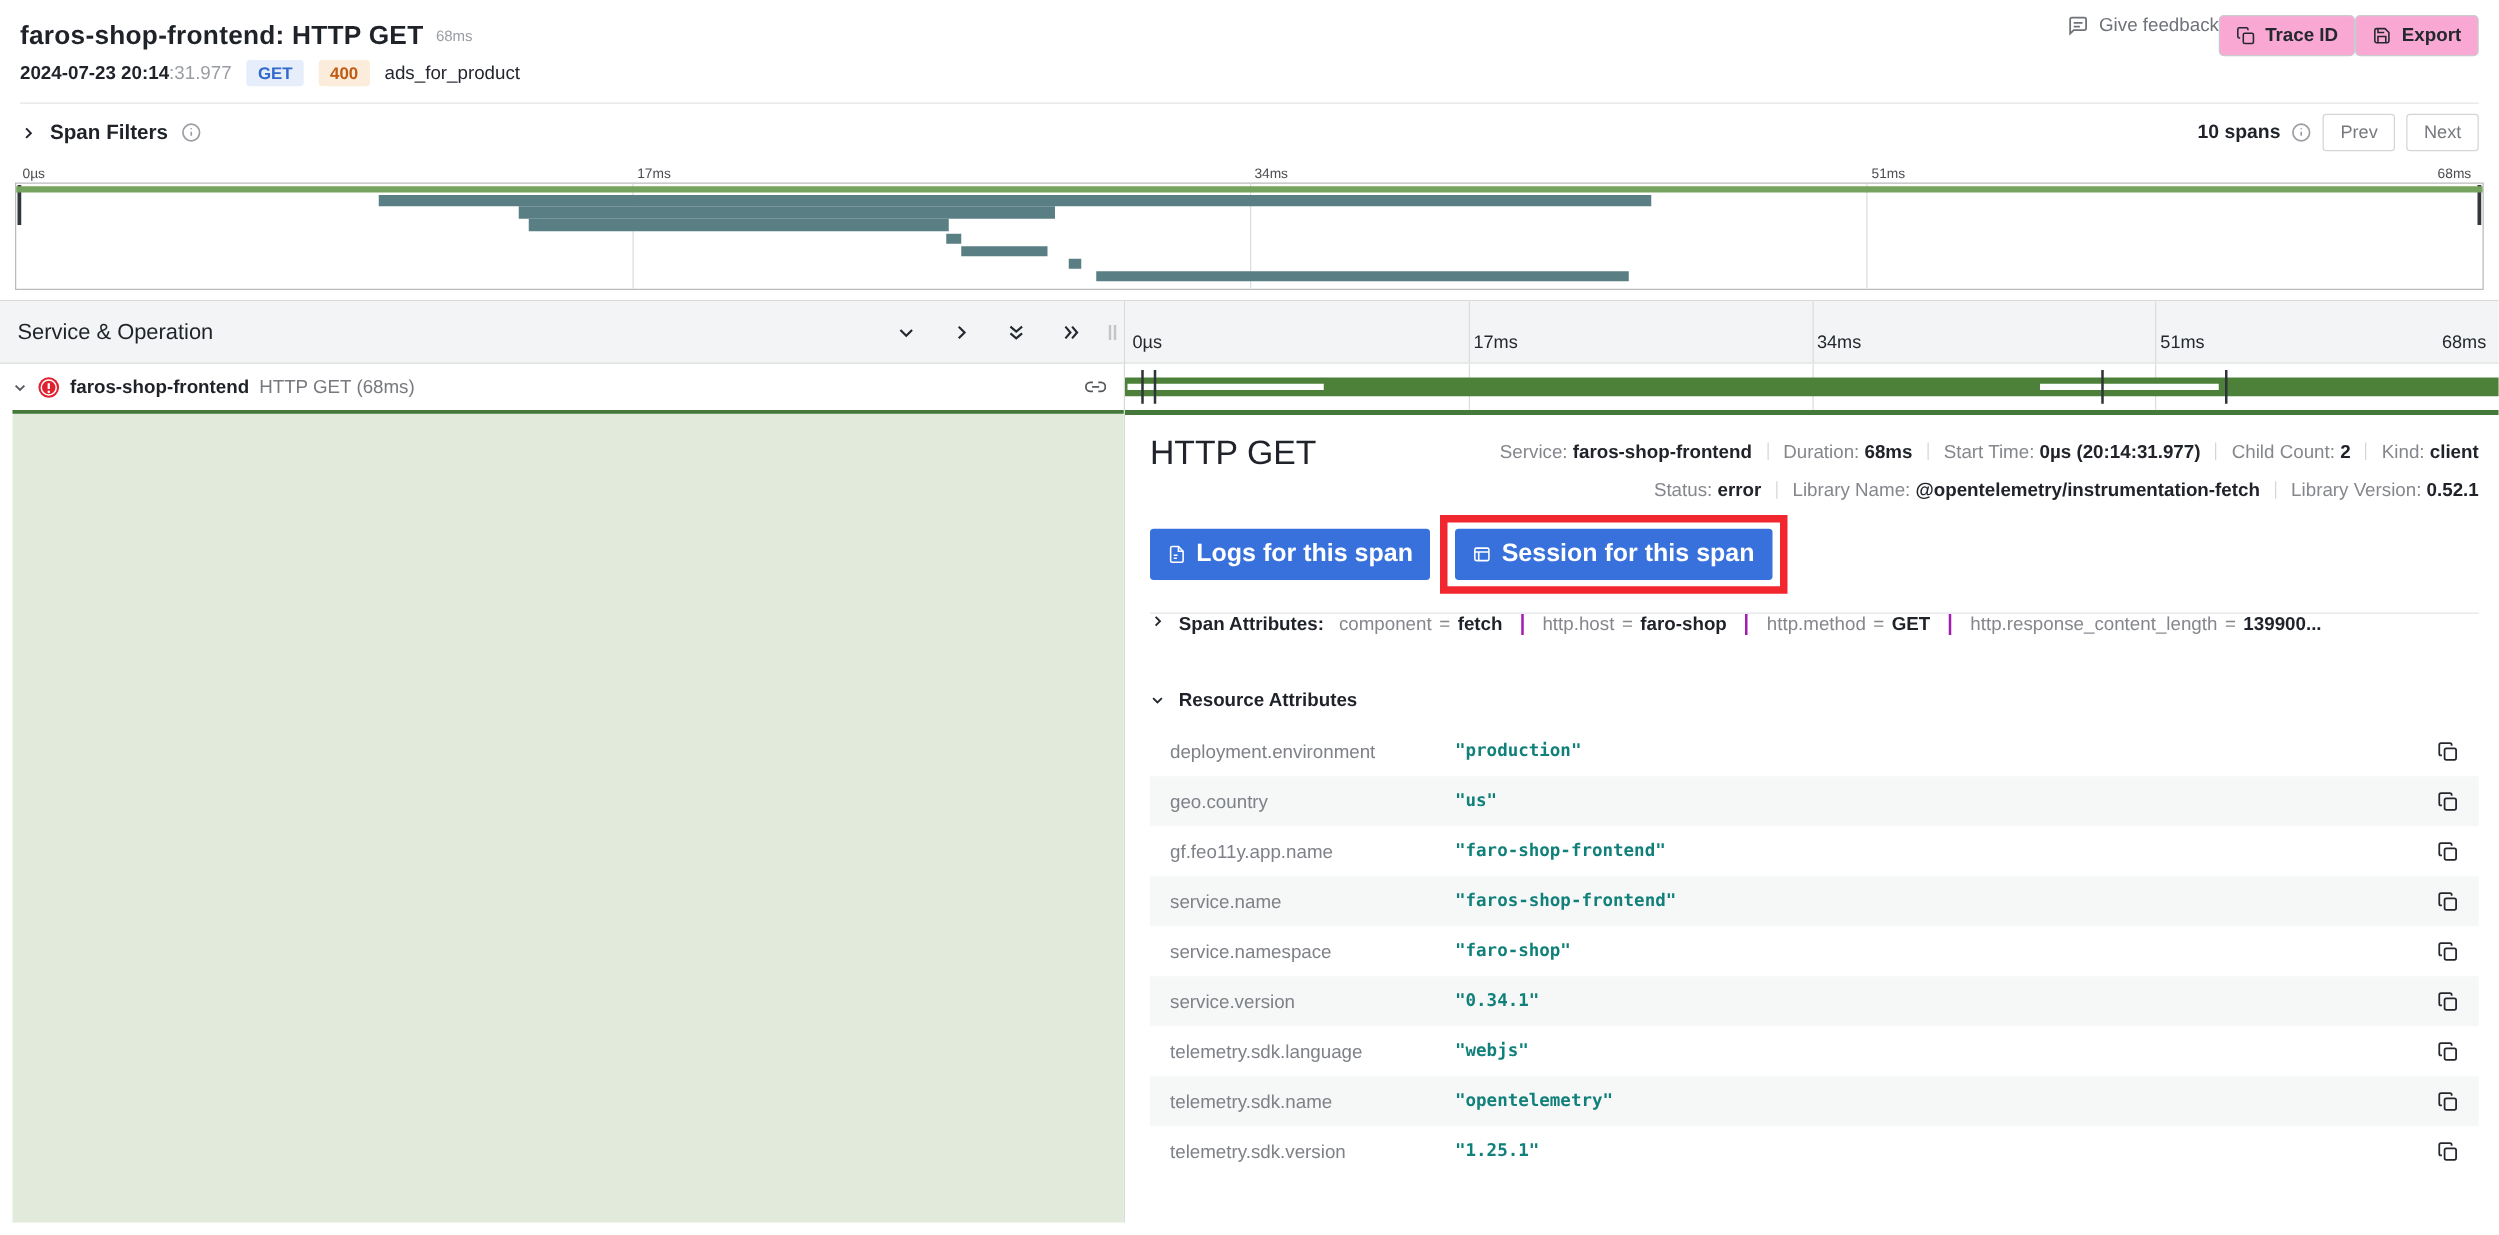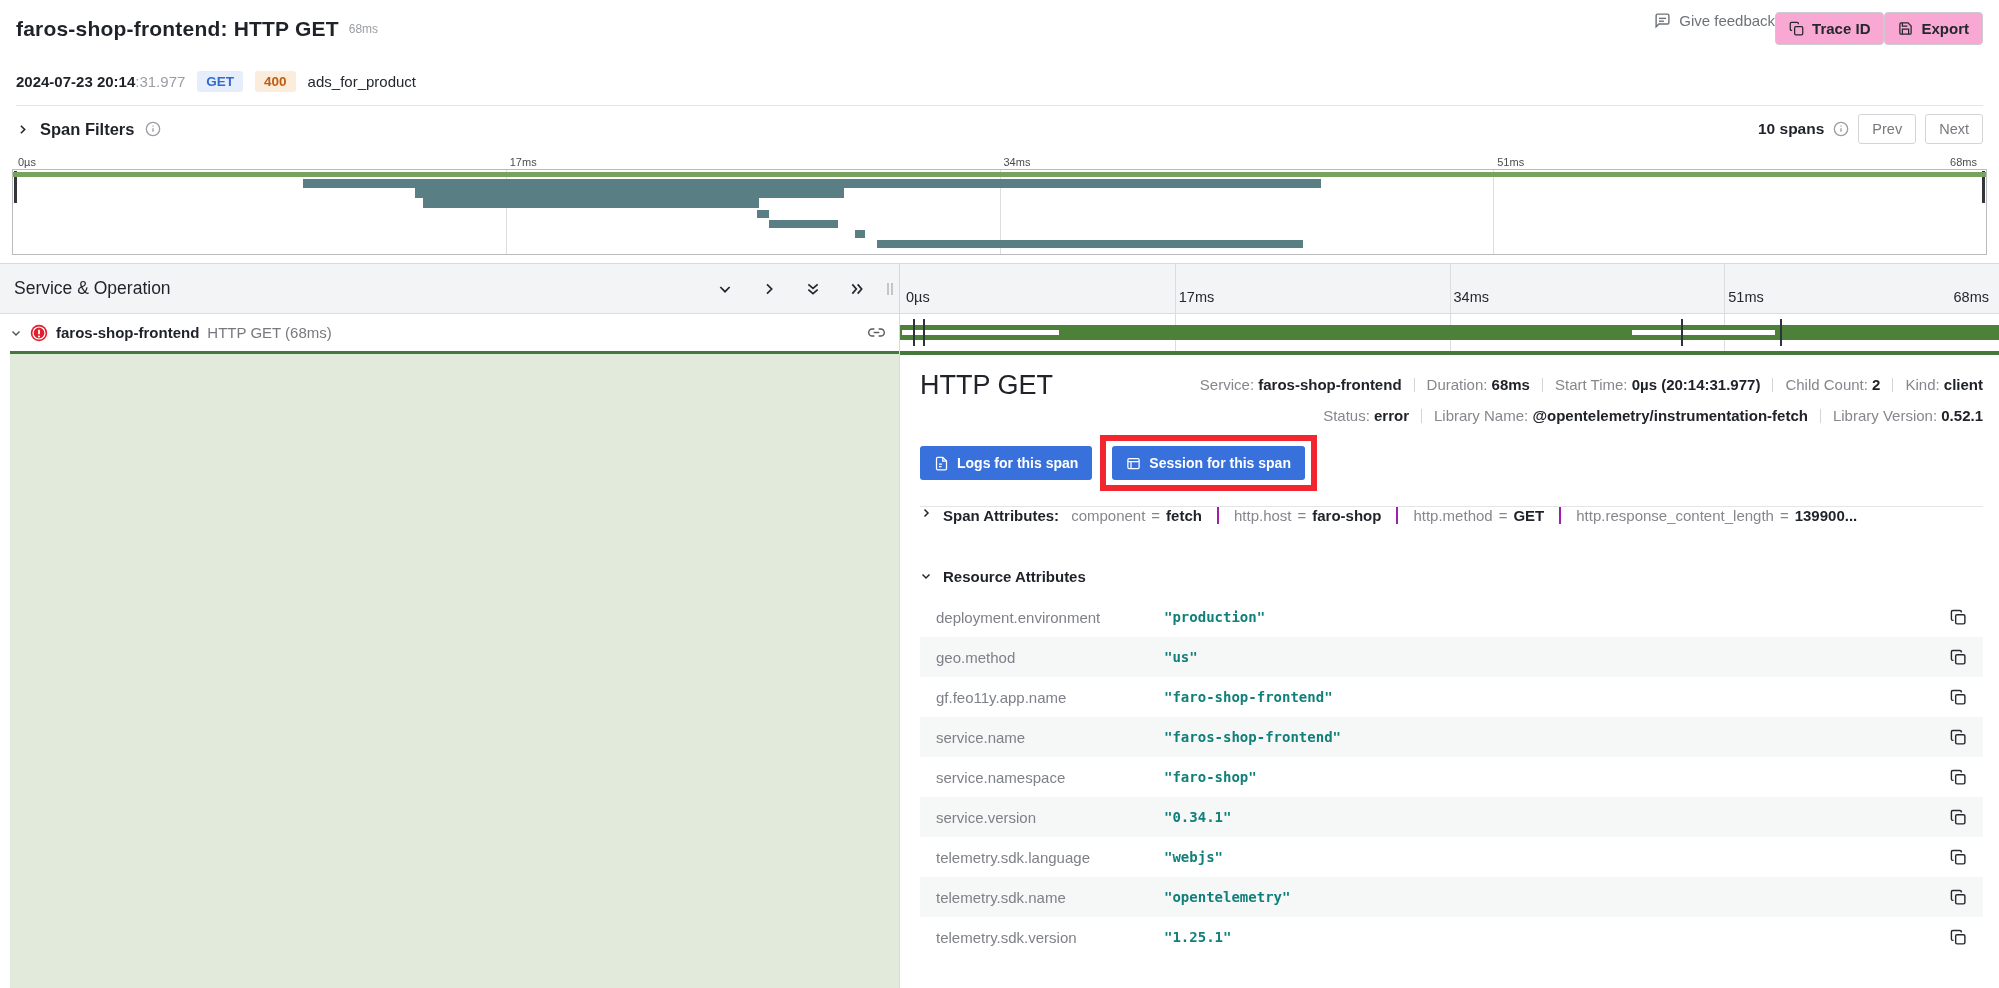--- a/index.html
+++ b/index.html
@@ -19,21 +19,21 @@
   .page-title { font-size: 21px; font-weight: 700; letter-spacing: .2px; }
   .page-dur { font-size: 12px; color:#9a9da3; margin-left: 10px; font-weight: 400; }
   .hdr-right { margin-left:auto; display:flex; align-items:flex-start; }
   .feedback { display:flex; align-items:center; gap:8px; color:#6e7278; font-size:15px; cursor:pointer; }
   .btn-outline {
     display:flex; align-items:center; gap:8px;
     border:1px solid #c9cbce; border-radius:4px;
     padding:7px 13px; font-size:15px; font-weight:700;
     background:#f9a8d4; color:#24282e; cursor:pointer;
   }
-  .hdr-row2 { display:flex; align-items:center; margin-top:26px; gap:12px; font-size:15px; }
+  .hdr-row2 { display:flex; align-items:center; margin-top:3px; gap:12px; font-size:15px; }
   .date-main { font-weight:700; }
   .date-frac { color:#9a9da3; }
   .badge { font-size:13.5px; font-weight:600; padding:3px 9px; border-radius:3px; }
   .badge.method { background:#e7eefb; color:#3269cc; }
   .badge.status { background:#fcecdc; color:#c05b12; }
   .op-name { color:#24282e; }
   .hdr-divider { border-top:1px solid #e4e5e7; margin-top:13px; }
 
   
   .sf-bar { height:46px; display:flex; align-items:center; padding:0 16px; }
@@ -84,21 +84,21 @@
     padding:14px 16px 0 20px; overflow:hidden; }
   .detail-top { display:flex; }
   .detail-title { font-size:27px; font-weight:500; width:135px; line-height:33px; color:#202329; }
   .overview { flex:1; text-align:right; font-size:15px; line-height:31px; color:#202329; }
   .ov-label { color:#85878d; }
   .ov-value { font-weight:700; }
   .sep { display:inline-block; width:1px; height:14px; background:#d4d5d7; margin:0 12px; vertical-align:-2px; }
 
   .actions { display:flex; align-items:center; margin-top:4px; }
   .btn-blue { display:flex; align-items:center; gap:8px; background:var(--accent); color:#fff;
-    font-size:14px; font-weight:700; border:none; border-radius:3px; padding:9px 14px;
+    font-size:20px; font-weight:700; border:none; border-radius:3px; padding:9px 14px;
     font-family:"Liberation Sans",sans-serif; cursor:pointer; }
   .red-wrap { border:6px solid var(--highlight); padding:5px 6px; margin-left:8px; }
   .actions-divider { border-top:1px solid #e4e5e7; margin-top:15px; }
 
   .span-attrs { display:flex; align-items:flex-start; height:48px; font-size:15px;
     white-space:nowrap; overflow:hidden; }
   .sa-title { font-weight:700; margin:0 12px 0 11px; }
   .sa-list { display:flex; list-style:none; overflow:hidden; flex:1; }
   .sa-list li { display:flex; gap:6px; align-items:center; flex-shrink:0; }
   .sa-list li:last-child { flex-shrink:1; overflow:hidden; }
@@ -392,21 +392,21 @@
     <span class="kv-val">"production"</span>
     <button class="copy-btn">
       <svg width="17" height="17" viewBox="0 0 24 24" fill="none" stroke="#24282e" stroke-width="2">
                 <rect x="8" y="8" width="13" height="13" rx="2"></rect>
                 <path d="M5 16H4a2 2 0 0 1-2-2V4a2 2 0 0 1 2-2h10a2 2 0 0 1 2 2v1"></path>
               </svg>
     </button>
   </div>
 
   <div class="kv-row">
-    <span class="kv-key">geo.method</span>
+    <span class="kv-key">geo.country</span>
     <span class="kv-val">"us"</span>
     <button class="copy-btn">
       <svg width="17" height="17" viewBox="0 0 24 24" fill="none" stroke="#24282e" stroke-width="2">
                 <rect x="8" y="8" width="13" height="13" rx="2"></rect>
                 <path d="M5 16H4a2 2 0 0 1-2-2V4a2 2 0 0 1 2-2h10a2 2 0 0 1 2 2v1"></path>
               </svg>
     </button>
   </div>
 
 

